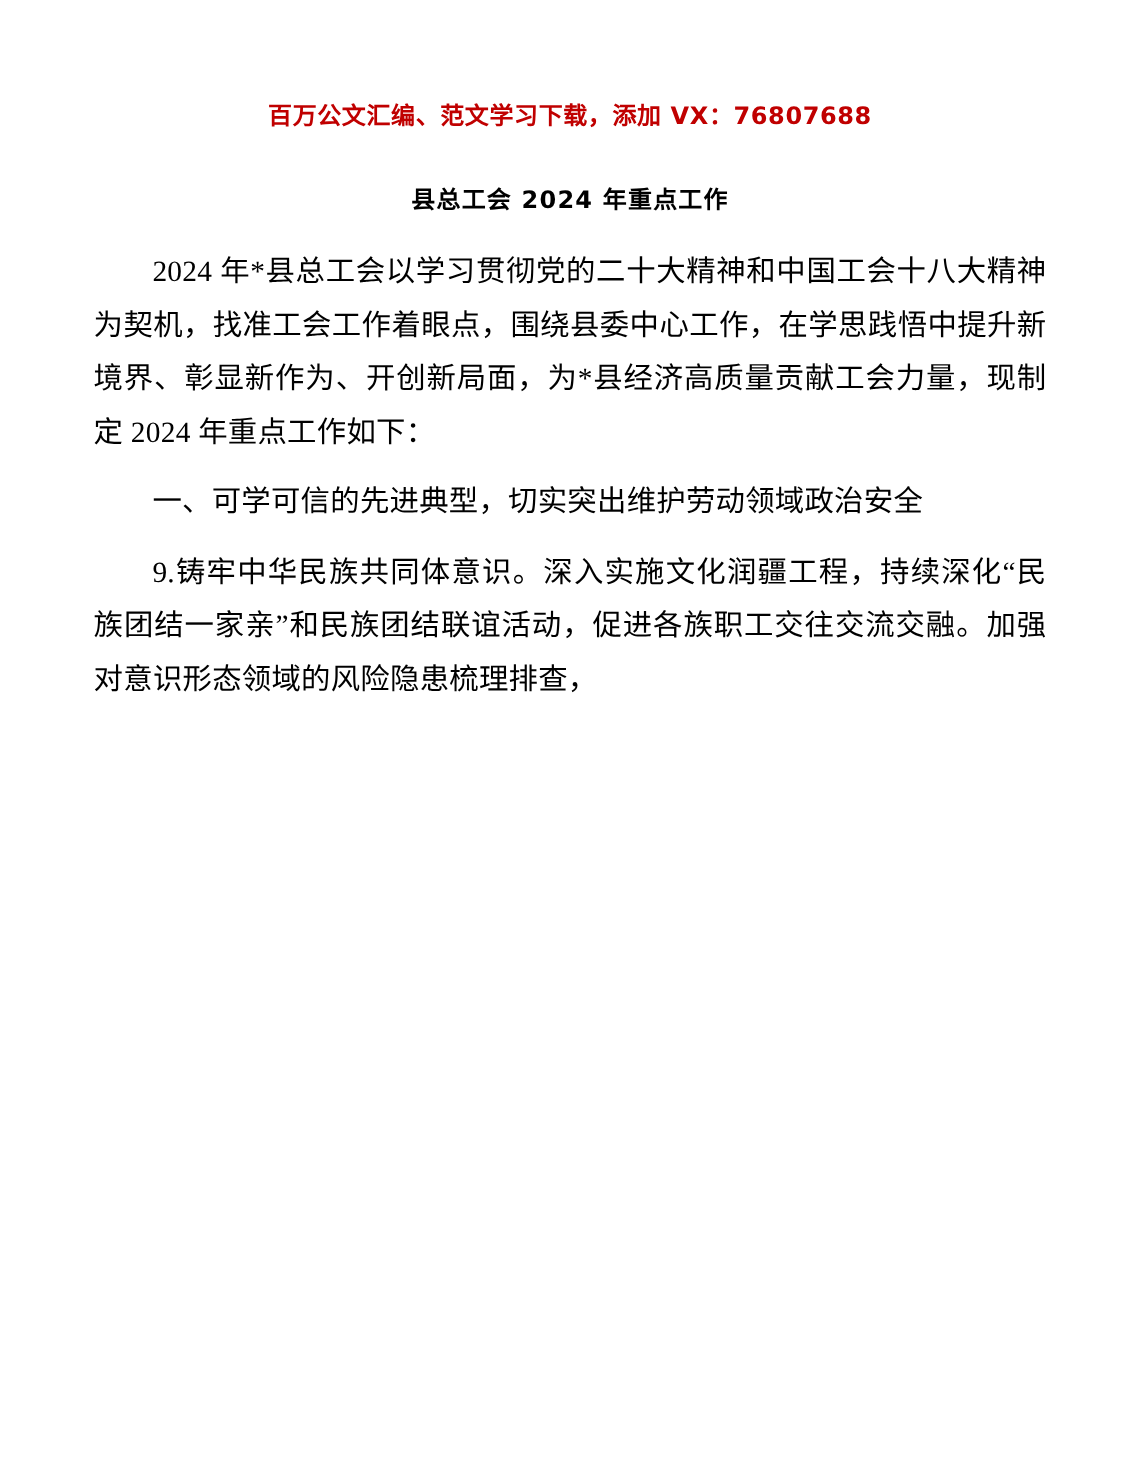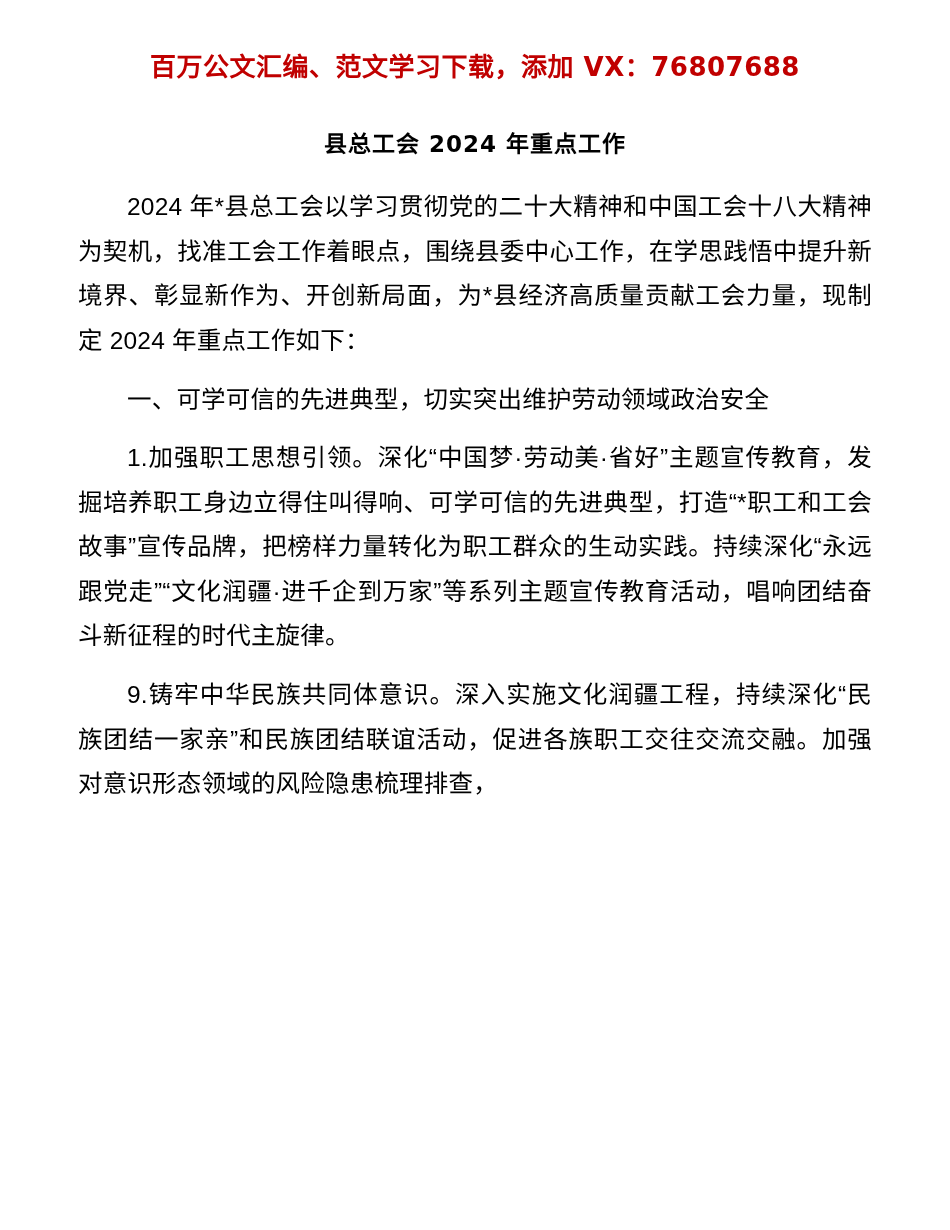--- a/index.html
+++ b/index.html
@@ -18,61 +18,60 @@
     position: relative;
     width: 950px;
     height: 1230px;
     background: #ffffff;
     box-sizing: border-box;
     padding: 0 78px;
   }
   .watermark {
     text-align: center;
     color: #c00000;
-    font-size: 26px;
+    font-size: 20px;
     font-weight: bold;
     letter-spacing: 0.5px;
-    padding-top: 52px;
+    padding-top: 84px;
     line-height: 1.2;
     font-family: "DejaVu Sans", "Liberation Sans", sans-serif;
   }
   .doc-title {
     text-align: center;
-    font-size: 23px;
+    font-size: 20px;
     font-weight: bold;
     margin-top: 42px;
     letter-spacing: 1px;
     font-family: "DejaVu Sans", "Liberation Sans", sans-serif;
   }
   .body-text {
     margin-top: 26px;
   }
   .para {
     font-size: 24.5px;
     line-height: 1.82;
     text-align: justify;
     text-justify: inter-ideograph;
     text-indent: 2em;
     margin: 0 0 14px 0;
-    font-family: Liberation Sans, sans-serif;
+    font-family: Liberation Serif, serif;
     letter-spacing: 0.2px;
   }
   .para.heading {
     font-weight: normal;
   }
 </style>
 </head>
 <body>
 
 <div class="page">
 
   <div class="watermark">百万公文汇编、范文学习下载，添加 VX：76807688</div>
 
   <h1 class="doc-title">县总工会 2024 年重点工作</h1>
 
   <div class="body-text">
     <p class="para">2024 年*县总工会以学习贯彻党的二十大精神和中国工会十八大精神为契机，找准工会工作着眼点，围绕县委中心工作，在学思践悟中提升新境界、彰显新作为、开创新局面，为*县经济高质量贡献工会力量，现制定 2024 年重点工作如下：</p>
     <p class="para heading">一、可学可信的先进典型，切实突出维护劳动领域政治安全</p>
-    <p class="para">1.加强职工思想引领。深化“中国梦·劳动美·省好”主题宣传教育，发掘培养职工身边立得住叫得响、可学可信的先进典型，打造“*职工和工会故事”宣传品牌，把榜样力量转化为职工群众的生动实践。持续深化“永远跟党走”“文化润疆·进千企到万家”等系列主题宣传教育活动，唱响团结奋斗新征程的时代主旋律。</p>
     <p class="para">9.铸牢中华民族共同体意识。深入实施文化润疆工程，持续深化“民族团结一家亲”和民族团结联谊活动，促进各族职工交往交流交融。加强对意识形态领域的风险隐患梳理排查，</p>
   </div>
 
 </div>
 
 </body></html>

